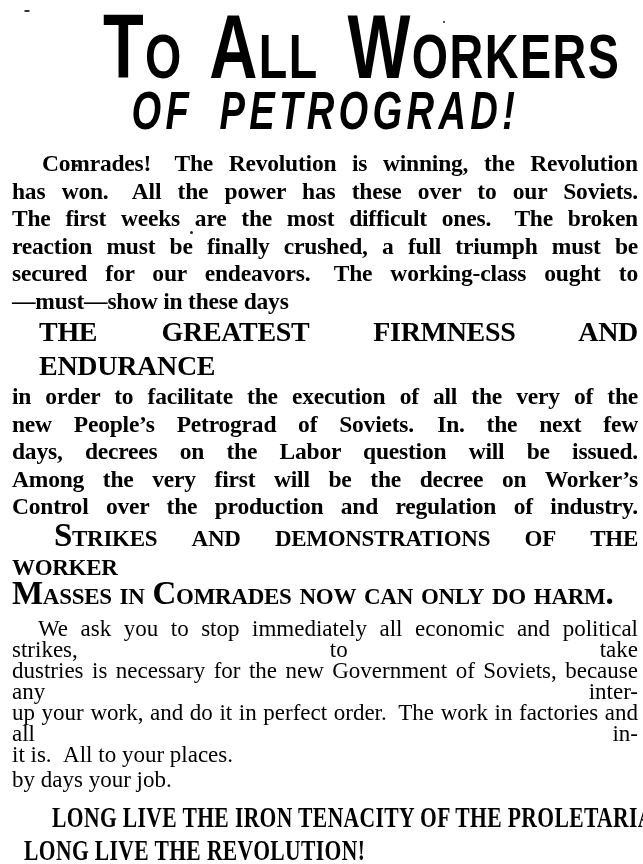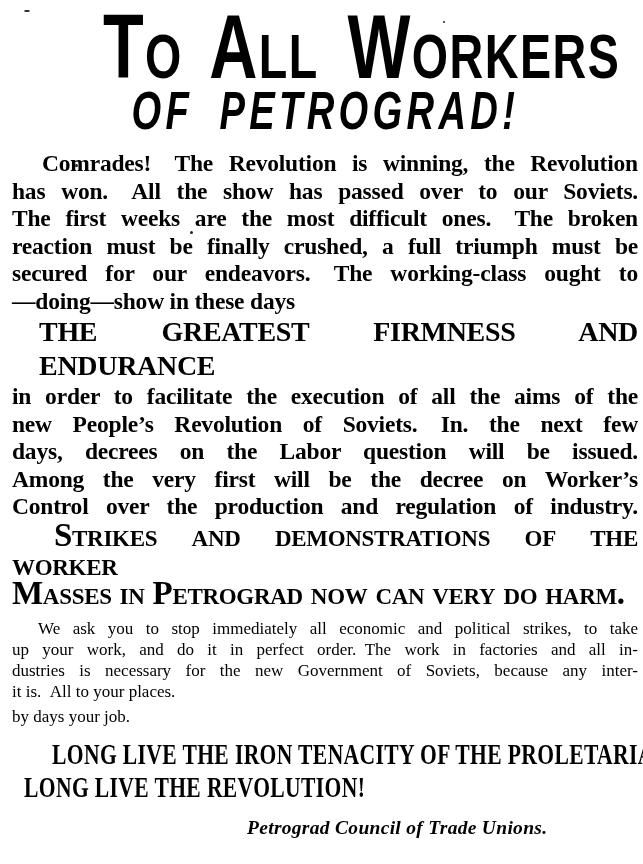--- a/index.html
+++ b/index.html
@@ -46,21 +46,21 @@
 
   .h-firmness {
     font-weight: 700; font-size: 28px; line-height: 34px;
     letter-spacing: -0.3px;
     text-align: justify; text-align-last: justify; margin-left: 27px;
   }
 
   .h-strikes { font-weight: 700; font-size: 33px; line-height: 29px; font-variant: small-caps; letter-spacing: -0.3px; }
   .h-strikes .l0 { text-indent: 42px; }
 
-  .sp { font-size: 17px; line-height: 21px; }
+  .sp { font-size: 23px; line-height: 21px; }
   .p-appeal { margin-top: 10px; }
   .p-support { margin-top: 4px; }
 
   .slogan { margin-top: 10px; }
   .slogan .line { height: 33px; line-height: 33px; }
   .slogan .tx {
     display: inline-block; white-space: nowrap;
     font-weight: 700; font-size: 30px; letter-spacing: .5px;
     transform: scaleX(.72); transform-origin: 0 50%;
   }
@@ -93,46 +93,46 @@
   <span class="speck sp5"></span>
 
   <div class="inner">
 
     <h1 class="title-row"><span class="tx">To All Workers</span></h1>
 
     <div class="subtitle-row"><span class="tx">OF PETROGRAD!</span></div>
 
     <div class="bp p-intro">
       <span class="line jl ind30">Comrades! The Revolution is winning, the Revolution</span>
-      <span class="line jl">has won. All the show has passed over to our Soviets.</span>
+      <span class="line jl">has won. All the power has these over to our Soviets.</span>
       <span class="line jl">The first weeks are the most difficult ones. The broken</span>
       <span class="line jl">reaction must be finally crushed, a full triumph must be</span>
       <span class="line jl">secured for our endeavors. The working-class ought to</span>
-      <span class="line ll">—doing—show in these days</span>
+      <span class="line ll">—must—show in these days</span>
     </div>
 
     <div class="h-firmness">THE GREATEST FIRMNESS AND ENDURANCE</div>
 
     <div class="bp">
-      <span class="line jl">in order to facilitate the execution of all the aims of the</span>
-      <span class="line jl">new People’s Revolution of Soviets. In. the next few</span>
+      <span class="line jl">in order to facilitate the execution of all the very of the</span>
+      <span class="line jl">new People’s Petrograd of Soviets. In. the next few</span>
       <span class="line jl">days, decrees on the Labor question will be issued.</span>
       <span class="line jl">Among the very first will be the decree on Worker’s</span>
       <span class="line jl">Control over the production and regulation of industry.</span>
     </div>
 
     <div class="h-strikes">
       <span class="line jl l0">Strikes and demonstrations of the worker</span>
-      <span class="line ll">Masses in Petrograd now can very do harm.</span>
+      <span class="line ll">Masses in Comrades now can only do harm.</span>
     </div>
 
     <div class="sp p-appeal">
       <span class="line jl ind26">We ask you to stop immediately all economic and political strikes, to take</span>
+      <span class="line jl">dustries is necessary for the new Government of Soviets, because any inter-</span>
       <span class="line jl">up your work, and do it in perfect order. The work in factories and all in-</span>
-      <span class="line jl">dustries is necessary for the new Government of Soviets, because any inter-</span>
       <span class="line ll">it is. All to your places.</span>
     </div>
 
     <div class="sp p-support">
       <span class="line ll">by days your job.</span>
     </div>
 
     <div class="slogan">
       <span class="line sl0"><span class="tx">LONG LIVE THE IRON TENACITY OF THE PROLETARIAT!</span></span>
       <span class="line sl1"><span class="tx">LONG LIVE THE REVOLUTION!</span></span>

